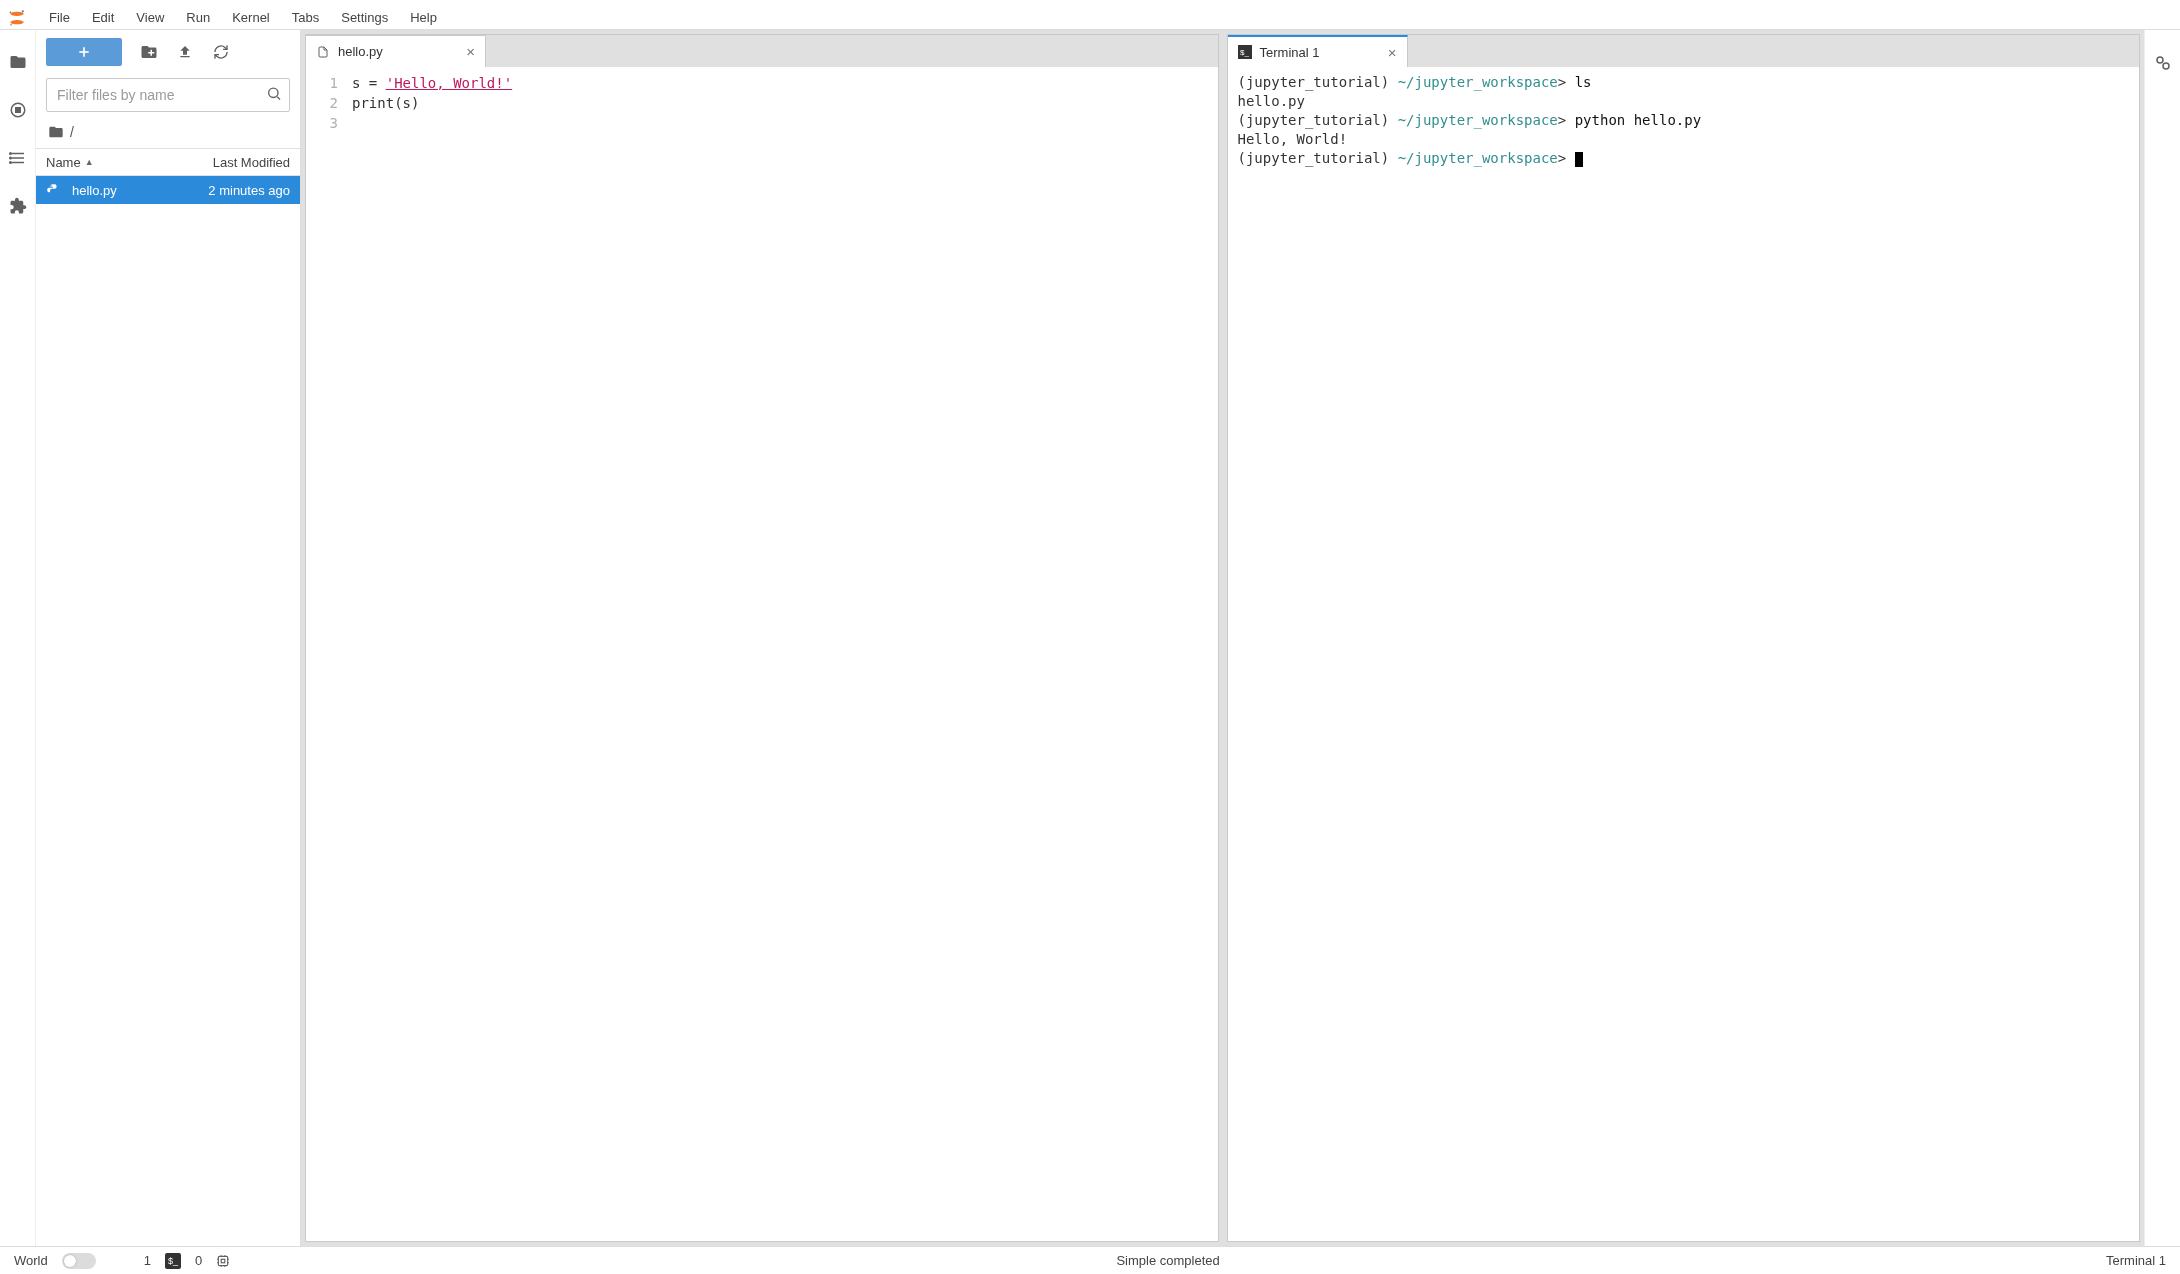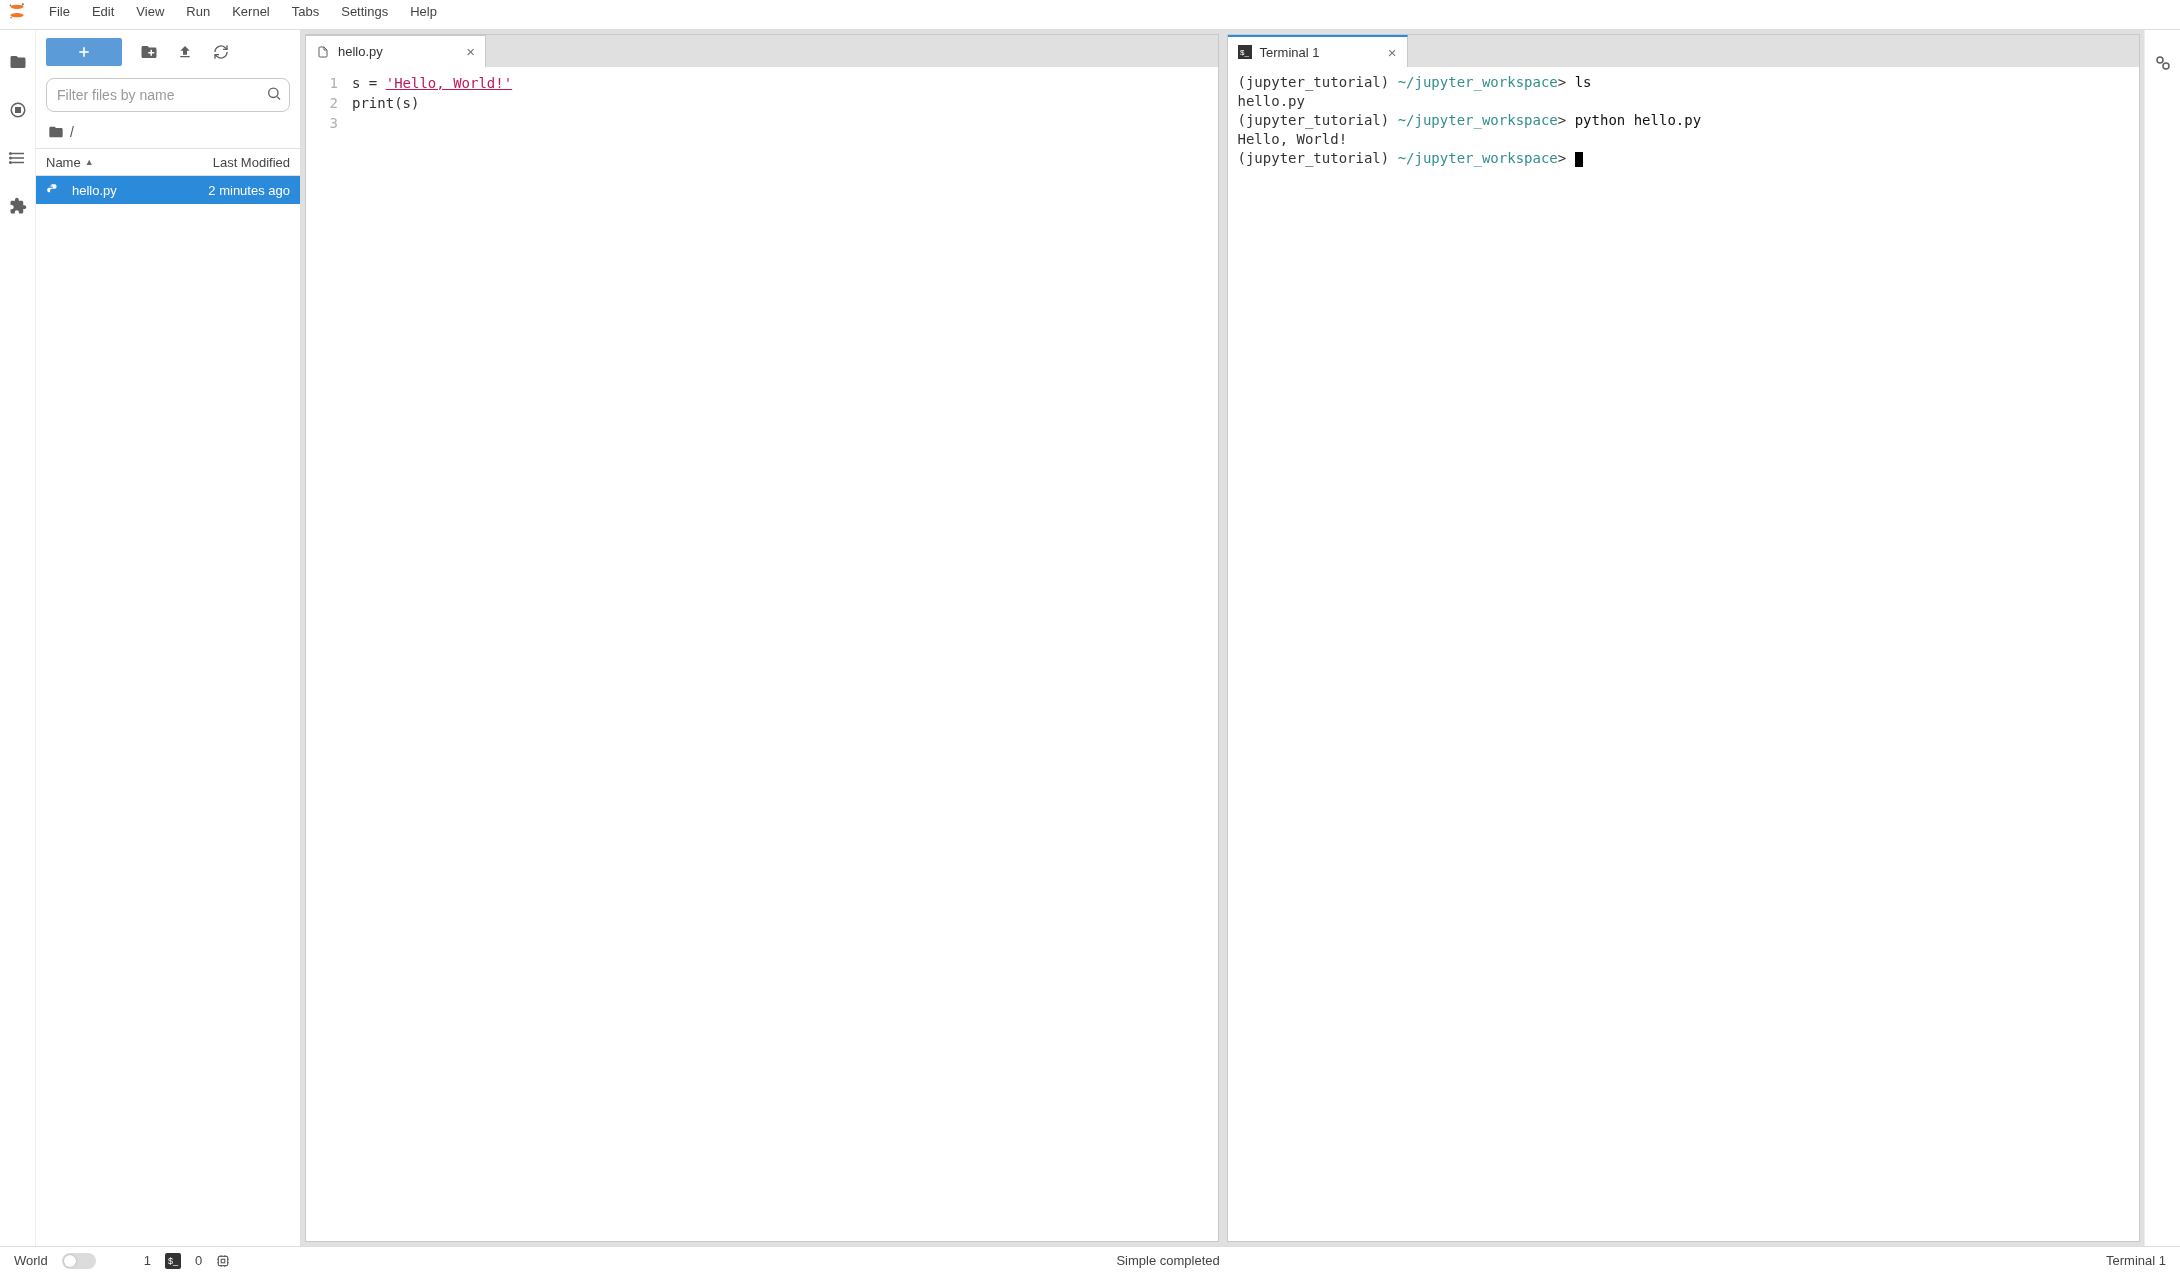--- a/index.html
+++ b/index.html
@@ -1,37 +1,37 @@
 <!DOCTYPE html>
 <html><head>
 <meta charset="utf-8">
 <style>
   * { box-sizing: border-box; margin: 0; padding: 0; }
   html, body { width: 100%; height: 100%; font-family: -apple-system, BlinkMacSystemFont, "Segoe UI", Helvetica, Arial, sans-serif; font-size: 13px; color: #333; background: #fff; overflow: hidden; }
   .root { display: flex; flex-direction: column; width: 100%; height: 100%; }
 
   
-  .menubar { display: flex; align-items: flex-start; height: 30px; padding: 0 6px; border-bottom: 1px solid #ddd; }
+  .menubar { display: flex; align-items: flex-end; height: 30px; padding: 0 6px; border-bottom: 1px solid #ddd; }
   .menubar .logo { width: 22px; height: 22px; margin-right: 10px; display: flex; align-items: center; justify-content: center; }
   .menubar .menu-item { padding: 4px 11px; color: #444; cursor: pointer; }
 
   .body-row { flex: 1; display: flex; min-height: 0; }
 
   
   .rail { width: 36px; background: #fff; border-right: 1px solid #eee; display: flex; flex-direction: column; align-items: center; padding-top: 22px; gap: 28px; }
   .rail .rail-icon { width: 20px; height: 20px; color: #606060; cursor: pointer; display:flex; align-items:center; justify-content:center; }
 
   
   .sidebar { width: 265px; border-right: 1px solid #ddd; display: flex; flex-direction: column; background: #fff; }
   .sidebar-toolbar { display: flex; align-items: center; gap: 18px; padding: 8px 10px; }
   .new-btn { width: 76px; height: 28px; background: #5a9bd8; border: none; border-radius: 2px; display:flex; align-items:center; justify-content:center; cursor:pointer; }
   .new-btn svg { stroke: #fff; }
   .tb-icon { width: 18px; height: 18px; color: #606060; cursor:pointer; display:flex; align-items:center; justify-content:center; }
   .filter-wrap { position: relative; margin: 4px 10px 8px; }
-  .filter-input { width: 100%; height: 34px; padding: 6px 30px 6px 10px; border: 1px solid #c9c9c9; border-radius: 8px; font-size: 14px; color: #ec4899; }
+  .filter-input { width: 100%; height: 34px; padding: 6px 30px 6px 10px; border: 1px solid #c9c9c9; border-radius: 2px; font-size: 14px; color: #ec4899; }
   .filter-input::placeholder { color: #9a9a9a; }
   .filter-search-icon { position: absolute; right: 8px; top: 50%; transform: translateY(-50%); color: #606060; }
   .breadcrumb { display:flex; align-items:center; gap:6px; padding: 4px 12px 8px; color:#555; font-size:14px; }
   .breadcrumb svg { color:#606060; }
   .file-header { display:flex; align-items:center; height: 28px; border-top:1px solid #e0e0e0; border-bottom:1px solid #e0e0e0; padding: 0 10px; font-size:13px; color:#444; }
   .file-header .col-name { flex:1; display:flex; align-items:center; gap:4px;}
   .file-header .col-mod { width: 110px; text-align:right; }
   .file-list { flex:1; overflow:auto; }
   .file-row { display:flex; align-items:center; height: 28px; padding: 0 10px; font-size:13px; cursor:pointer; }
   .file-row.selected { background:#2b8ad9; color:#fff; }

